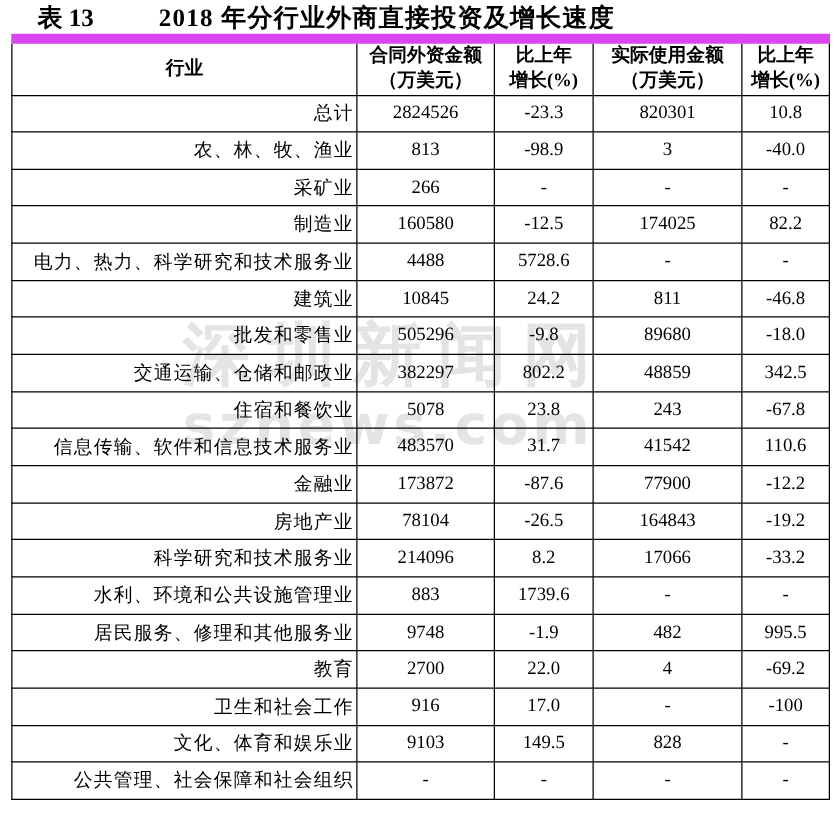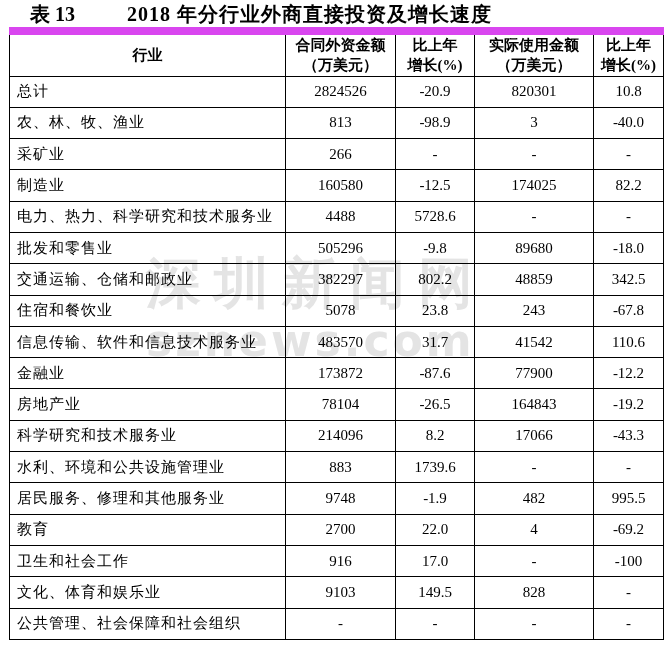--- a/index.html
+++ b/index.html
@@ -81,21 +81,21 @@
     line-height: 1.35;
     padding: 0 1px;
   }
   table.fdi td {
     font-size: 15px;
     text-align: center;
     vertical-align: middle;
     padding: 0 2px;
   }
   table.fdi td:first-child {
-    text-align: left;
+    text-align: right;
     padding-left: 7px;
     letter-spacing: 1px;
   }
 </style>
 </head>
 <body>
 
 <div class="title-row">
   <span>表 13</span><span class="main-title">2018 年分行业外商直接投资及增长速度</span>
 </div>
@@ -119,21 +119,21 @@
         <th>合同外资金额<br>（万美元）</th>
         <th>比上年<br>增长(%)</th>
         <th>实际使用金额<br>（万美元）</th>
         <th>比上年<br>增长(%)</th>
       </tr>
   </thead>
   <tbody>
       <tr>
         <td>总计</td>
         <td>2824526</td>
-        <td>-20.9</td>
+        <td>-23.3</td>
         <td>820301</td>
         <td>10.8</td>
       </tr>
       <tr>
         <td>农、林、牧、渔业</td>
         <td>813</td>
         <td>-98.9</td>
         <td>3</td>
         <td>-40.0</td>
       </tr>
@@ -152,20 +152,27 @@
         <td>82.2</td>
       </tr>
       <tr>
         <td>电力、热力、科学研究和技术服务业</td>
         <td>4488</td>
         <td>5728.6</td>
         <td>-</td>
         <td>-</td>
       </tr>
       <tr>
+        <td>建筑业</td>
+        <td>10845</td>
+        <td>24.2</td>
+        <td>811</td>
+        <td>-46.8</td>
+      </tr>
+      <tr>
         <td>批发和零售业</td>
         <td>505296</td>
         <td>-9.8</td>
         <td>89680</td>
         <td>-18.0</td>
       </tr>
       <tr>
         <td>交通运输、仓储和邮政业</td>
         <td>382297</td>
         <td>802.2</td>
@@ -198,21 +205,21 @@
         <td>78104</td>
         <td>-26.5</td>
         <td>164843</td>
         <td>-19.2</td>
       </tr>
       <tr>
         <td>科学研究和技术服务业</td>
         <td>214096</td>
         <td>8.2</td>
         <td>17066</td>
-        <td>-43.3</td>
+        <td>-33.2</td>
       </tr>
       <tr>
         <td>水利、环境和公共设施管理业</td>
         <td>883</td>
         <td>1739.6</td>
         <td>-</td>
         <td>-</td>
       </tr>
       <tr>
         <td>居民服务、修理和其他服务业</td>

